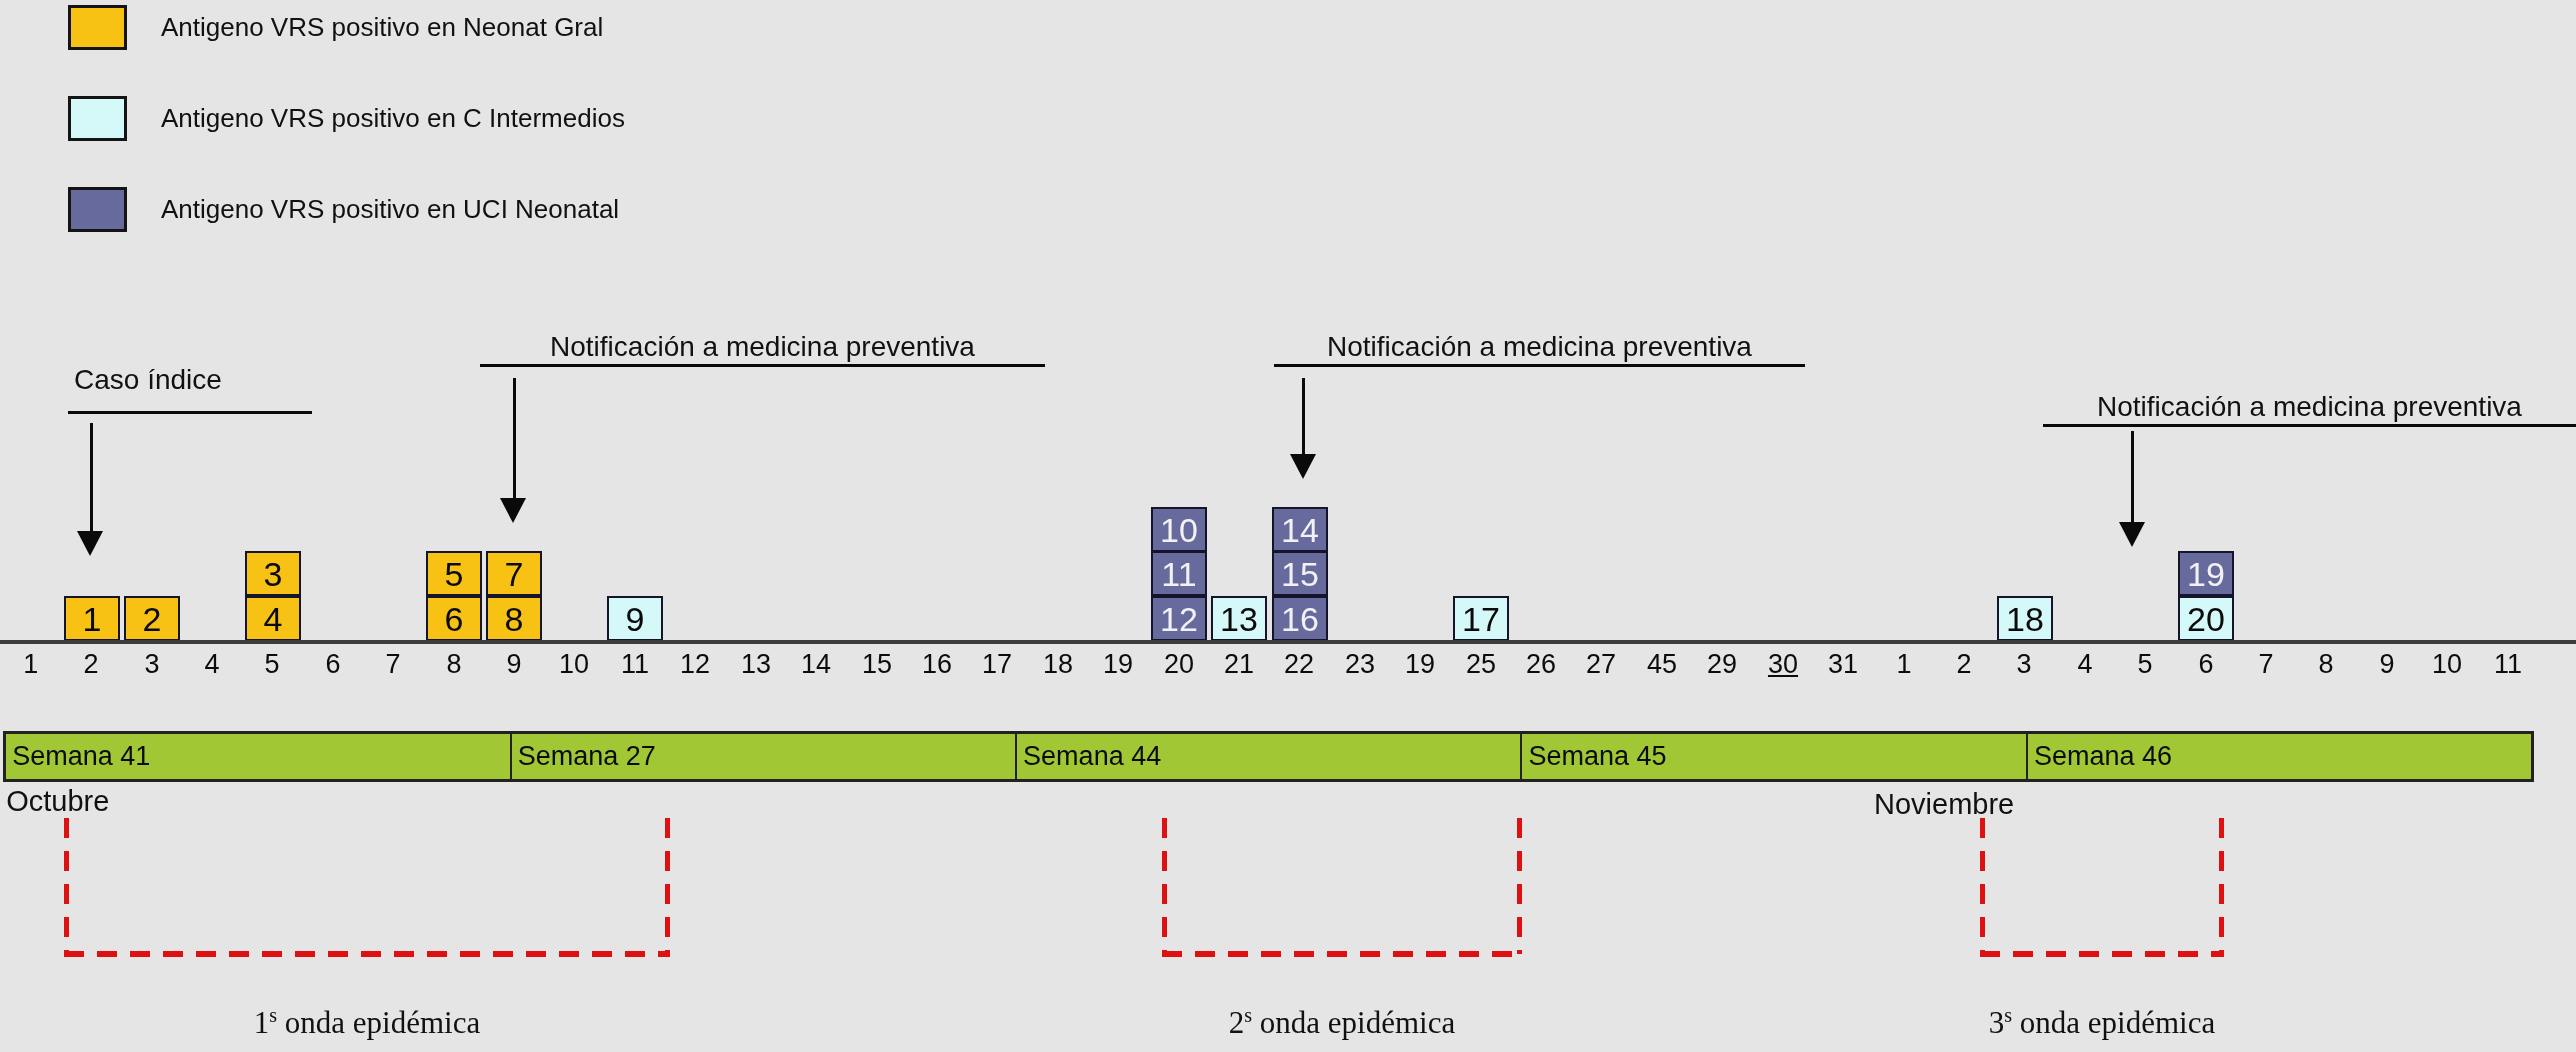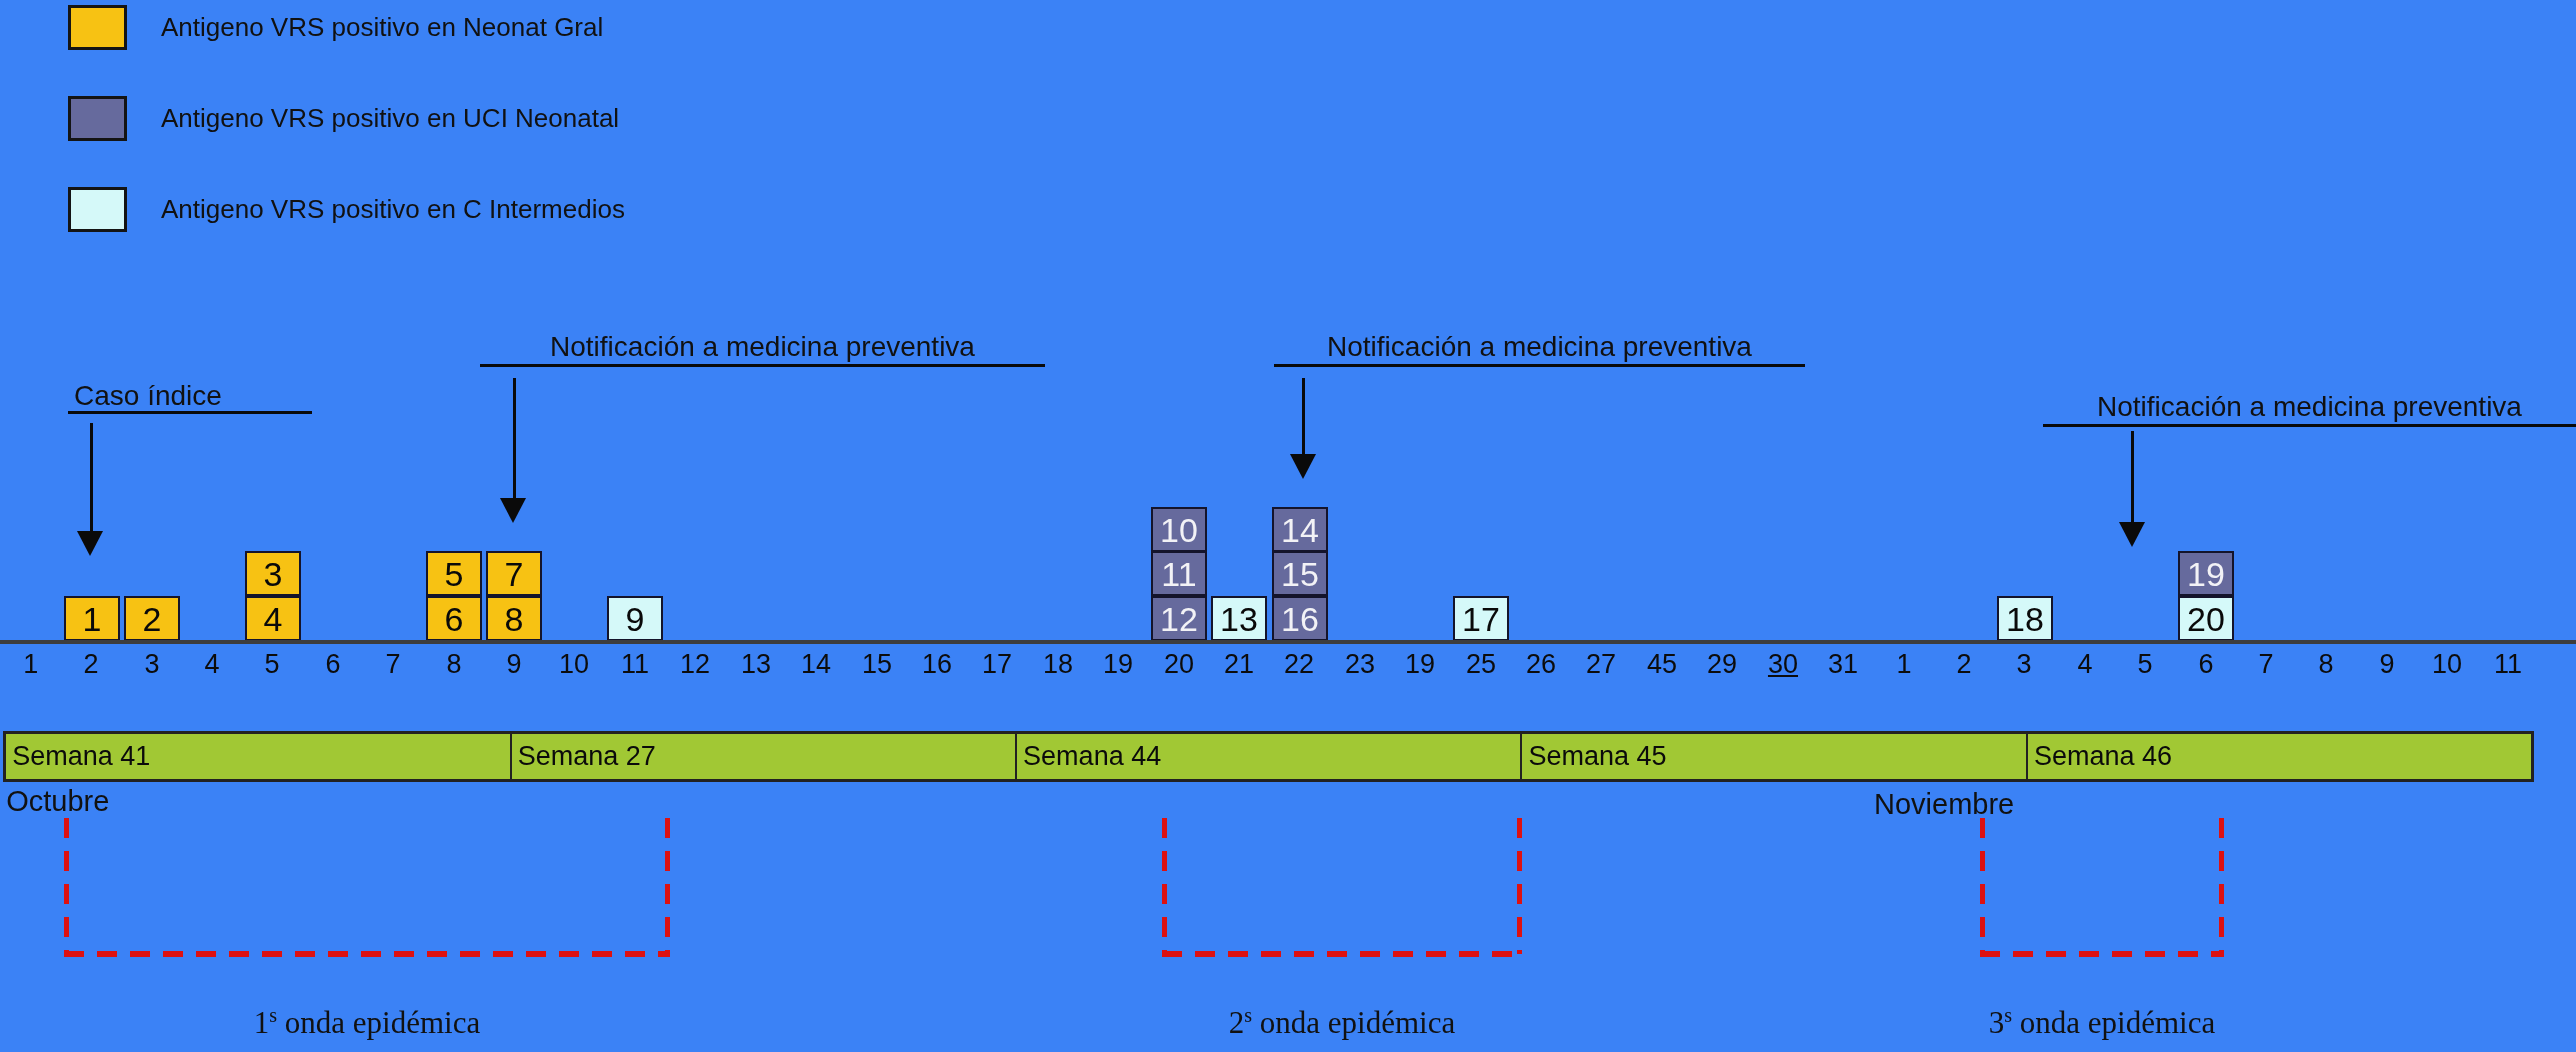--- a/index.html
+++ b/index.html
@@ -1,17 +1,17 @@
 <!DOCTYPE html>
 <html style="--wave-color: #DD1111;font-size:12.4px"><head>
 <meta charset="utf-8">
 <style>
   html,body{margin:0;padding:0;background:#fff;}
   #stage{
-    position:relative;width:2576px;height:1053px;background:#3b82f6;
+    position:relative;width:2576px;height:1053px;background:#e5e5e5;
     font-family:"Liberation Sans",sans-serif;color:#111;overflow:hidden;
   }
   
   #legend{position:absolute;left:68px;top:4.6px;display:flex;flex-direction:column;gap:46px;}
   .legend-row{display:flex;align-items:center;gap:34px;}
   .legend-swatch{width:59px;height:45px;border:3.1px solid #141414;box-sizing:border-box;}
   .legend-label{font-size:26px;white-space:nowrap;}
   
   .ann-text{position:absolute;font-size:28px;white-space:nowrap;}
   .ann-underline{position:absolute;height:3.1px;background:#0a0a0a;}
@@ -46,31 +46,31 @@
 <body>
 
 <div id="stage">
 
   <div id="legend">
       <div class="legend-row">
         <span class="legend-swatch" style="background: rgb(247, 194, 19);"></span>
         <span class="legend-label">Antigeno VRS positivo en Neonat Gral</span>
       </div>
       <div class="legend-row">
+        <span class="legend-swatch" style="background: rgb(213, 249, 249);"></span>
+        <span class="legend-label">Antigeno VRS positivo en C Intermedios</span>
+      </div>
+      <div class="legend-row">
         <span class="legend-swatch" style="background: rgb(102, 106, 157);"></span>
         <span class="legend-label">Antigeno VRS positivo en UCI Neonatal</span>
-      </div>
-      <div class="legend-row">
-        <span class="legend-swatch" style="background: rgb(213, 249, 249);"></span>
-        <span class="legend-label">Antigeno VRS positivo en C Intermedios</span>
       </div>
     </div>
 
   <div>
-    <div class="ann-text" style="left:74px;top:380px;">Caso índice</div>
+    <div class="ann-text" style="left:74px;top:364px;">Caso índice</div>
     <div class="ann-underline" style="left:68px;top:411px;width:244px;"></div>
     <div class="arrow-line" style="left:90px;top:423px;height:108px;"></div>
     <div class="arrow-head" style="left:77px;top:531px;"></div>
   </div>
 
   <div>
     <div class="ann-text" style="left:480px;top:331px;width:565px;text-align:center;">Notificación a medicina preventiva</div>
     <div class="ann-underline" style="left:480px;top:364px;width:565px;"></div>
     <div class="arrow-line" style="left:513px;top:378px;height:120px;"></div>
     <div class="arrow-head" style="left:500px;top:498px;"></div>

